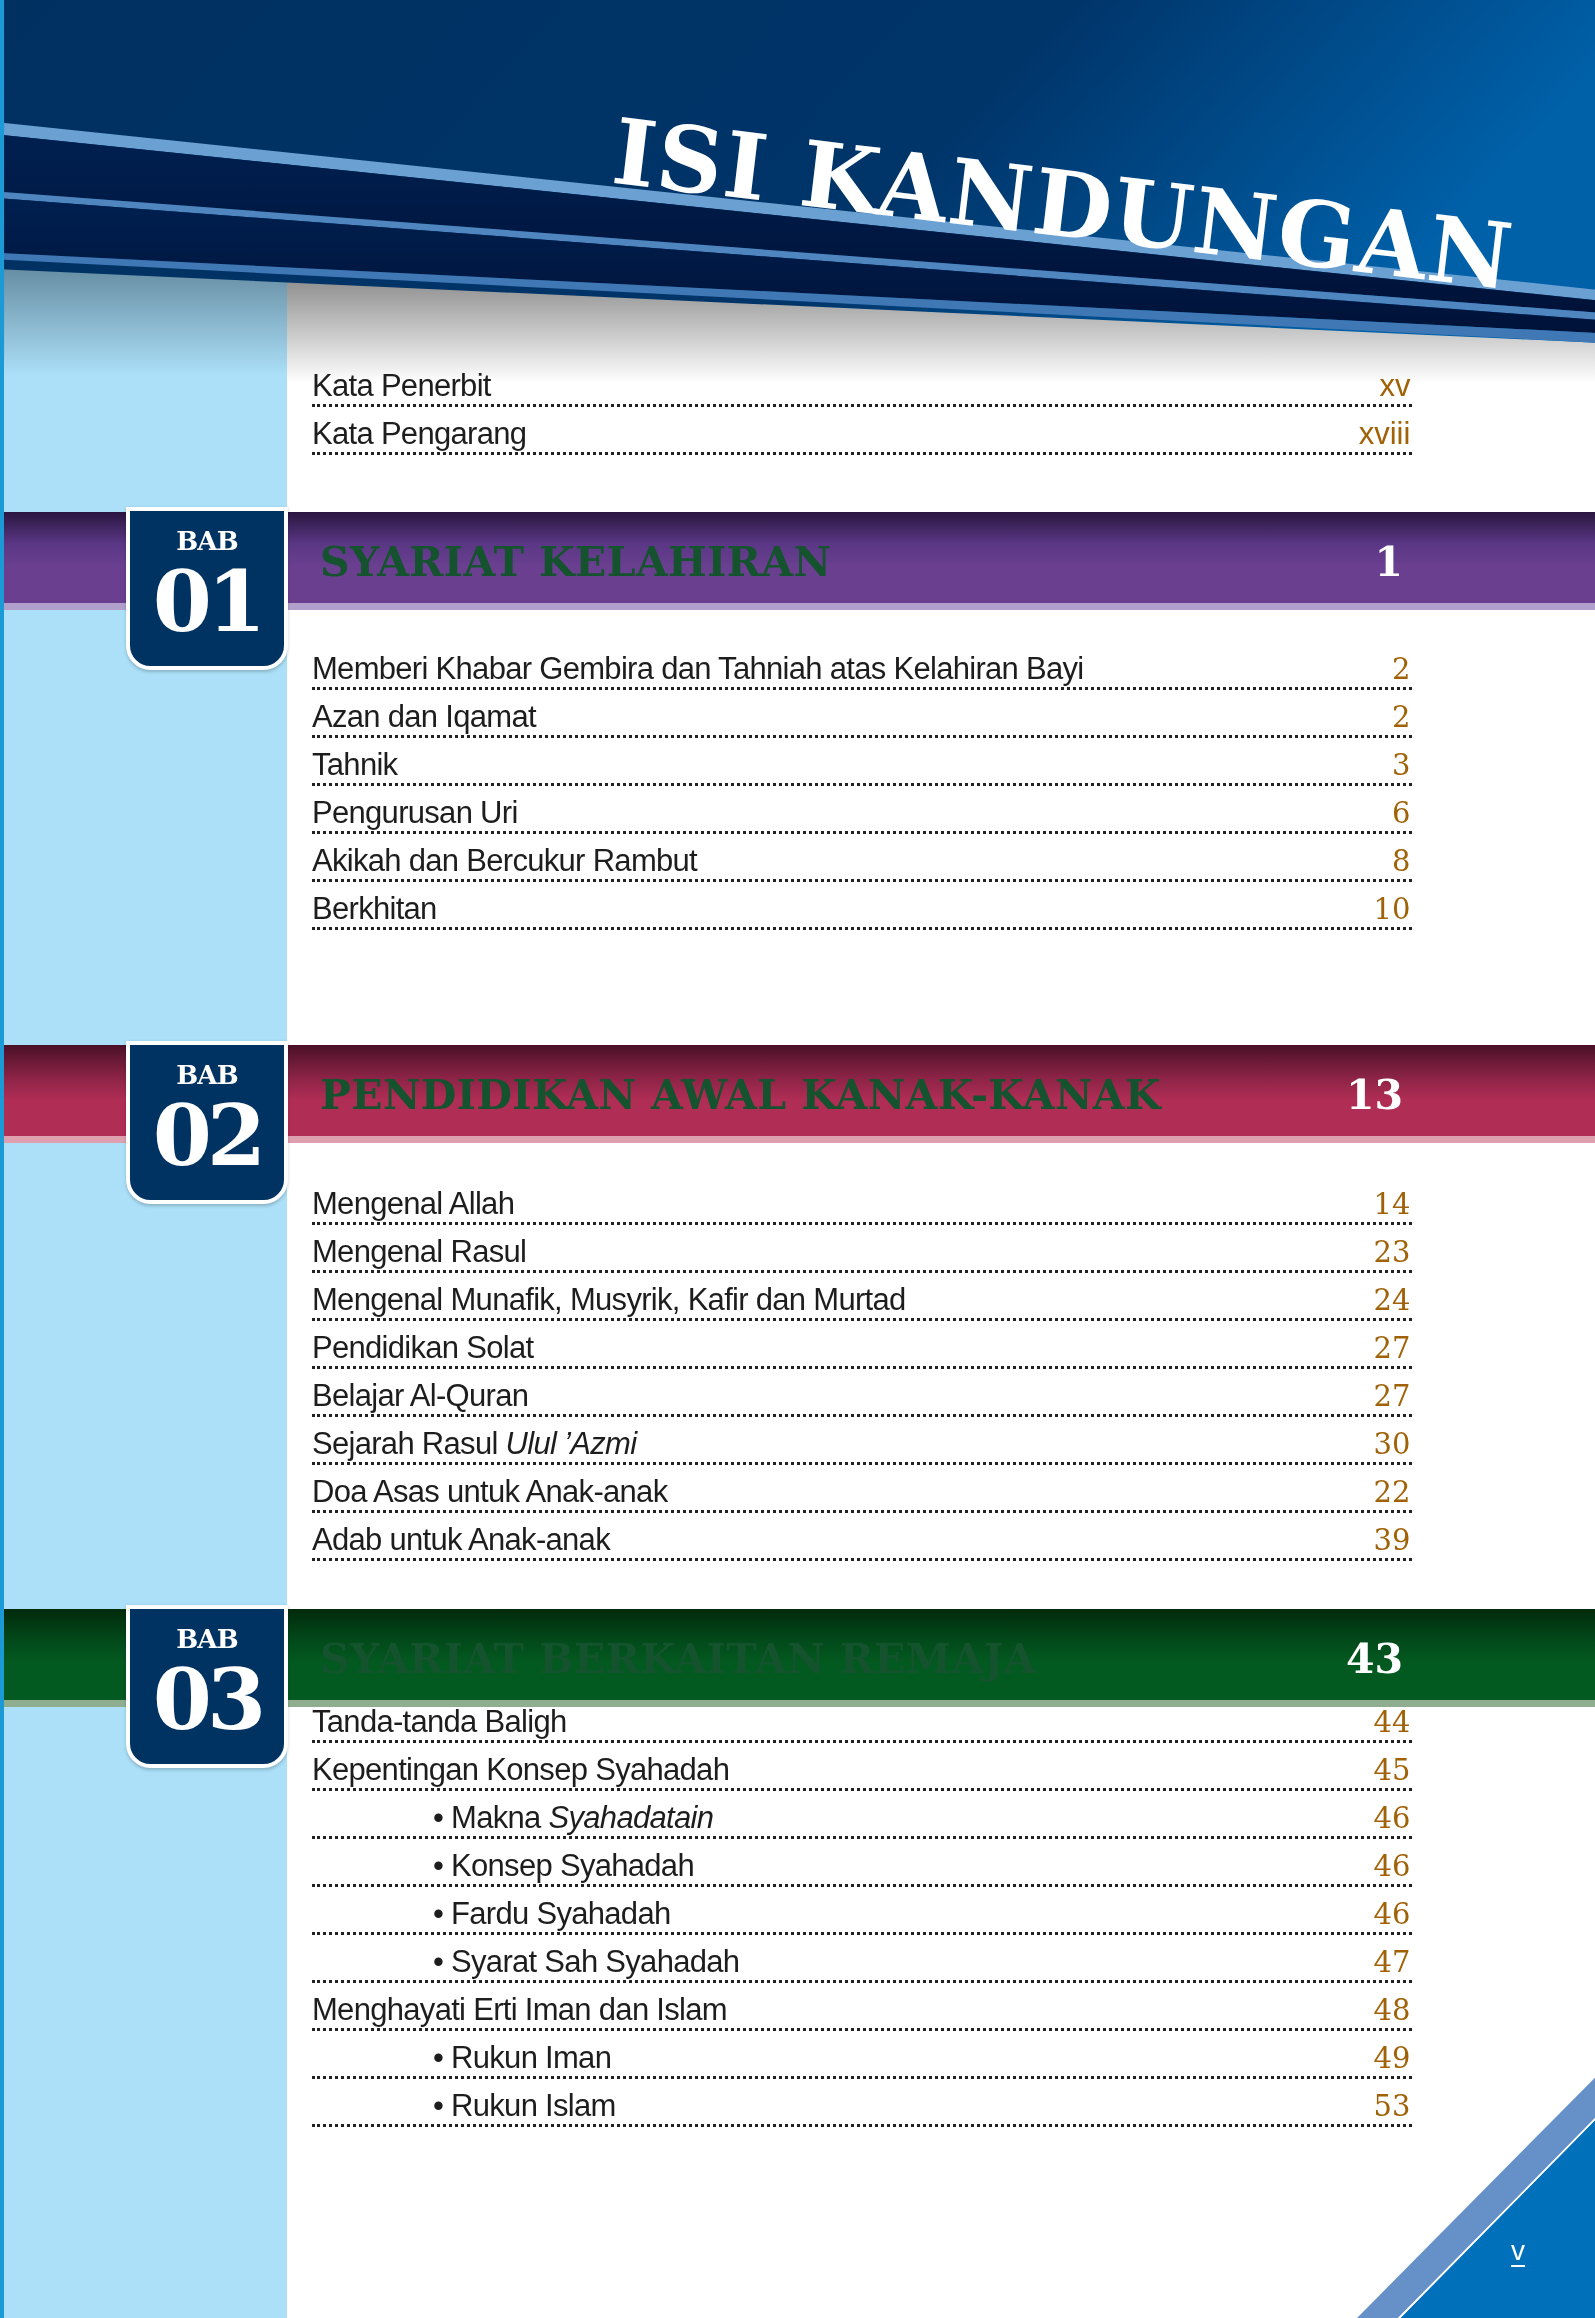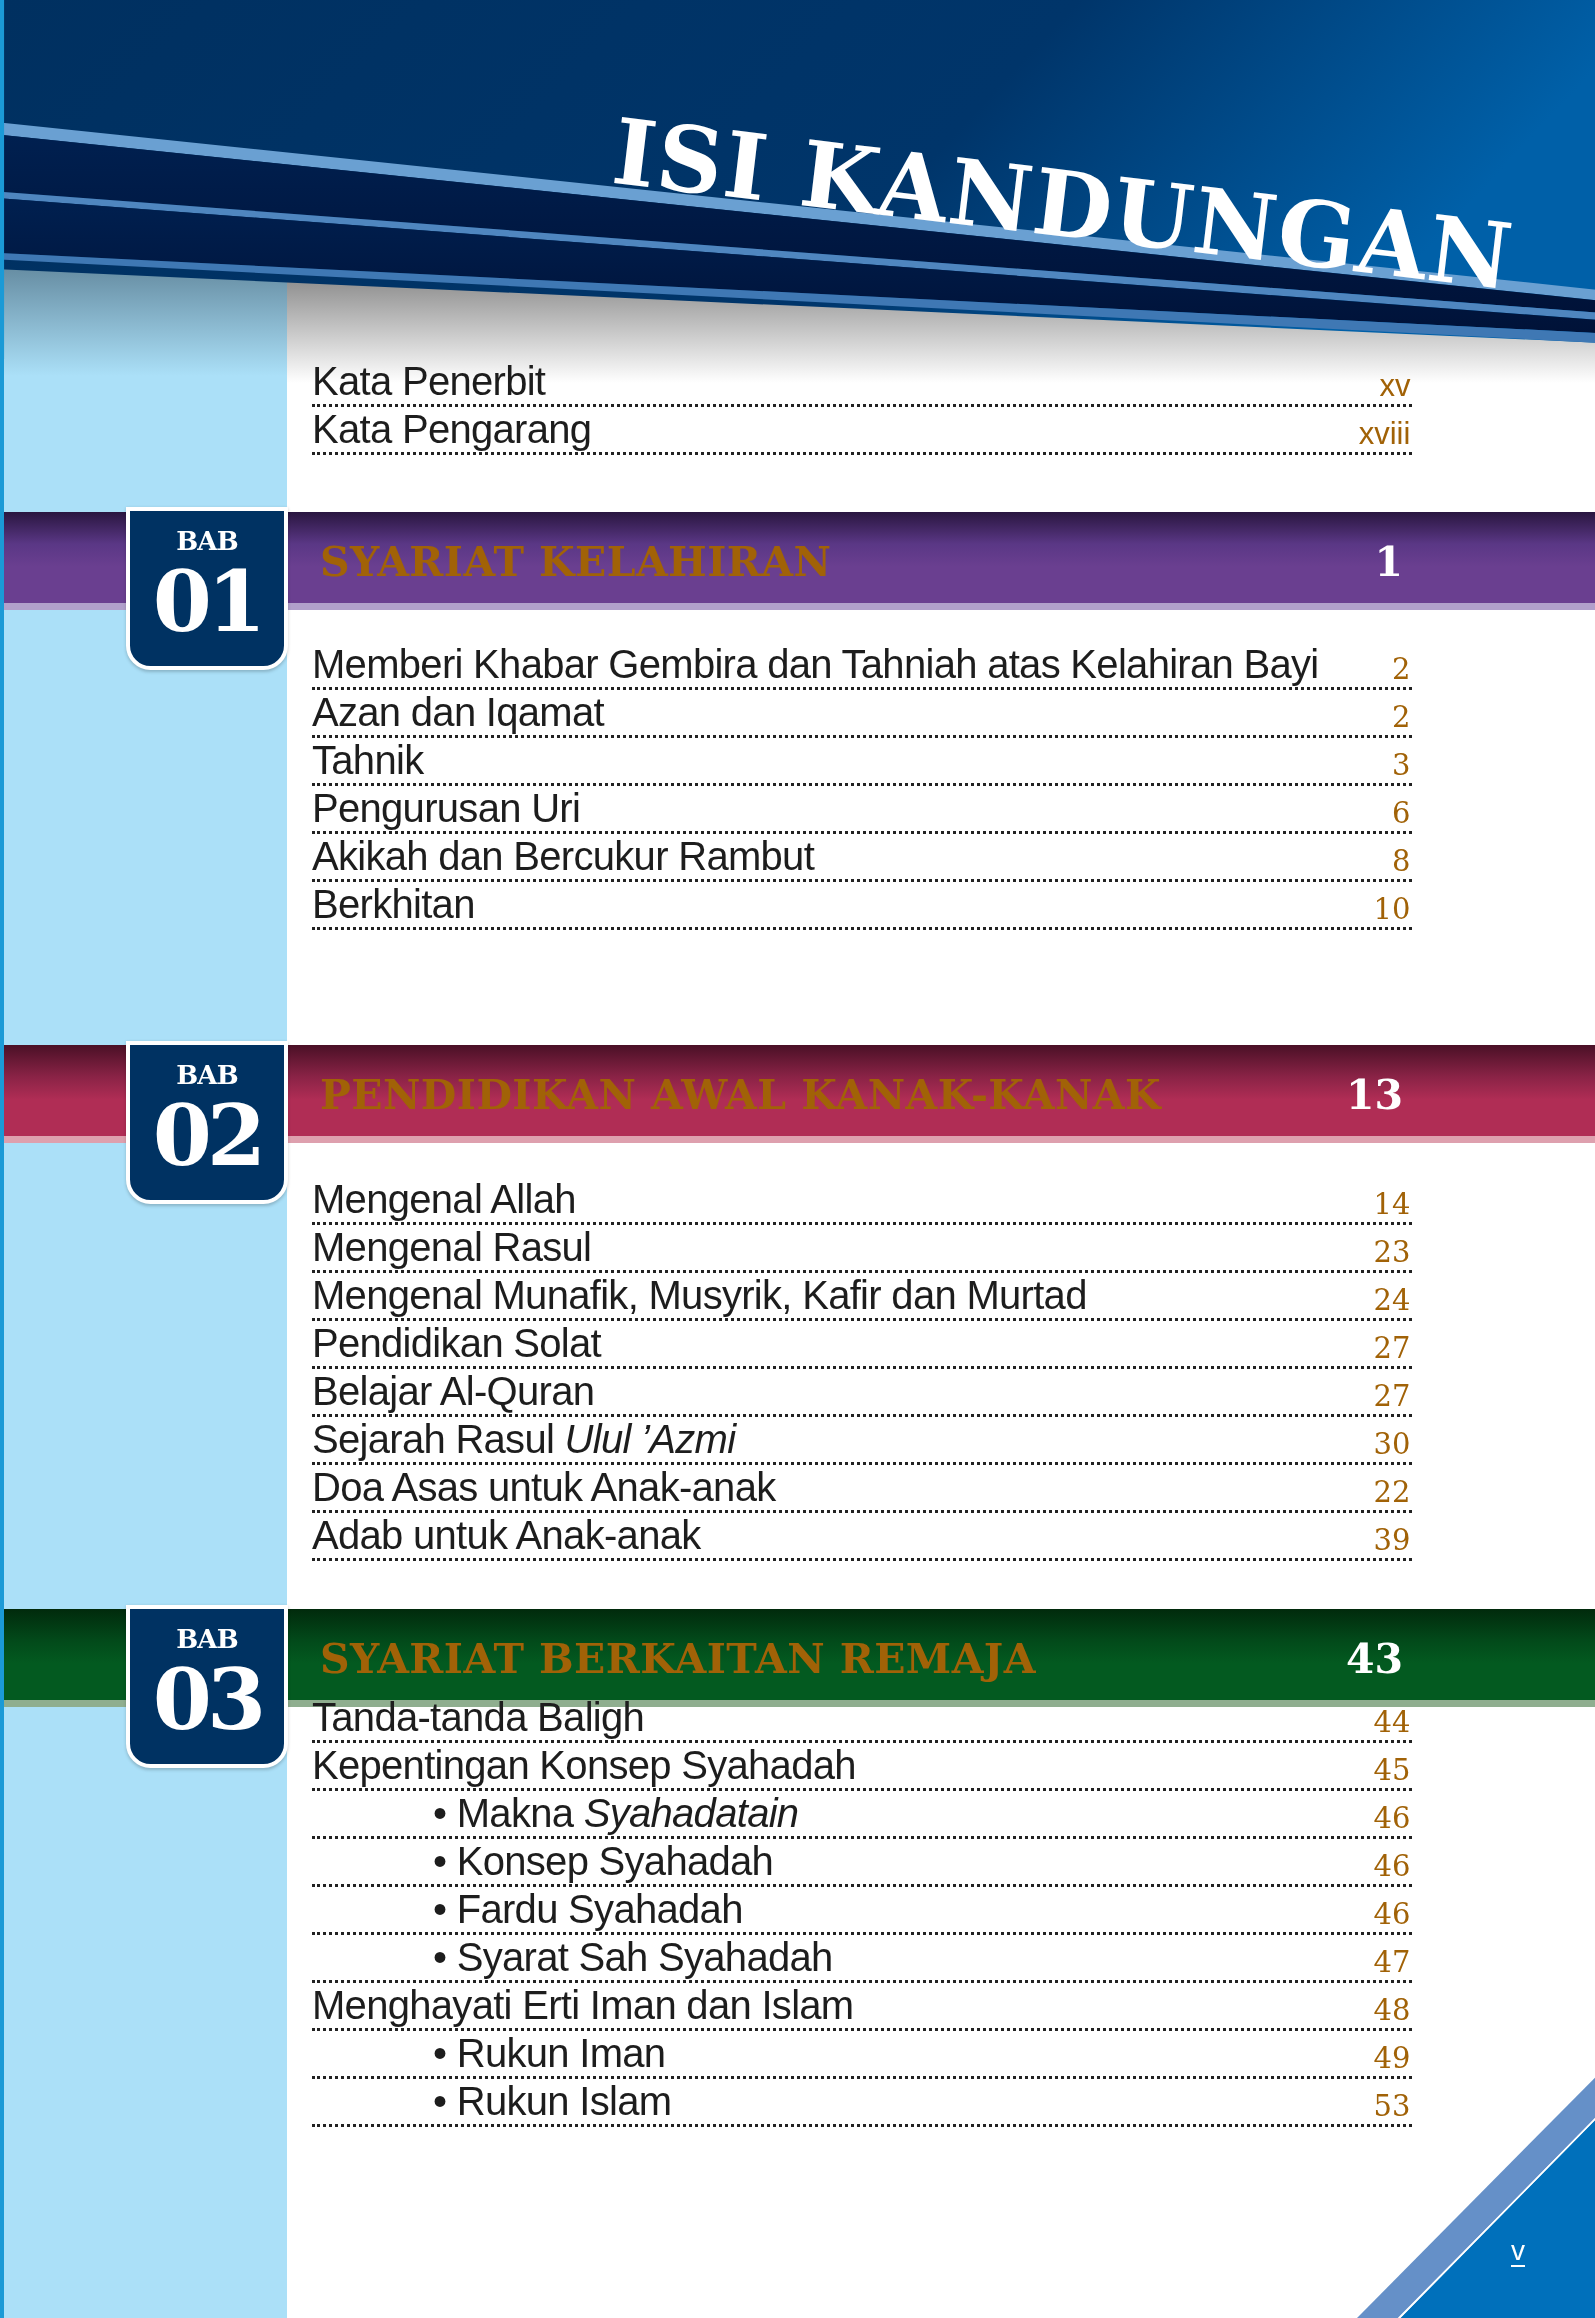--- a/index.html
+++ b/index.html
@@ -31,40 +31,40 @@
   }
 
   .toc-block { position:absolute; left:312px; width:1100px; }
   .toc-row {
     position:relative; height:48px; box-sizing:border-box;
     border-bottom:3.3px dotted #222;
     display:flex; align-items:flex-end; justify-content:space-between;
     padding-bottom:3.3px;
   }
   .toc-row .label {
-    font-family:"Liberation Sans", sans-serif; font-size:40px; color:#1d1d1d;
+    font-family:"Liberation Sans", sans-serif; font-size:31px; color:#1d1d1d;
     letter-spacing:-0.7px; line-height:1;
   }
   .toc-row .label i { font-style:italic; }
   .toc-row.sub .label { padding-left:121px; }
   .toc-row .page {
     font-family:"Liberation Sans", sans-serif; font-size:31px; color:#a16207;
     line-height:1; padding-right:1.6px;
   }
   .toc-row .page.serifnum { font-family:"DejaVu Serif", serif; font-size:29px; }
 
   .band {
     position:absolute; left:4.1px; width:1592px; height:100px;
   }
   .band-inner { position:absolute; left:0; top:0; width:100%; height:91px; }
   .band-strip { position:absolute; left:0; top:91px; width:100%; height:7.3px; }
   .band-title {
     position:absolute; left:316px; top:26px;
     font-family:"DejaVu Serif", serif; font-weight:bold; font-size:41px;
-    color:#a16207; letter-spacing:0.4px; white-space:nowrap;
+    color:#14532d; letter-spacing:0.4px; white-space:nowrap;
   }
   .band-page {
     position:absolute; right:193px; top:26px;
     font-family:"DejaVu Serif", serif; font-weight:bold; font-size:41px;
     color:#ffffff;
   }
   .badge {
     position:absolute; left:126px; width:162px; height:163px;
     background:#003262; border:4.1px solid #ffffff; box-sizing:border-box;
     border-radius:0 0 24.5px 24.5px;

